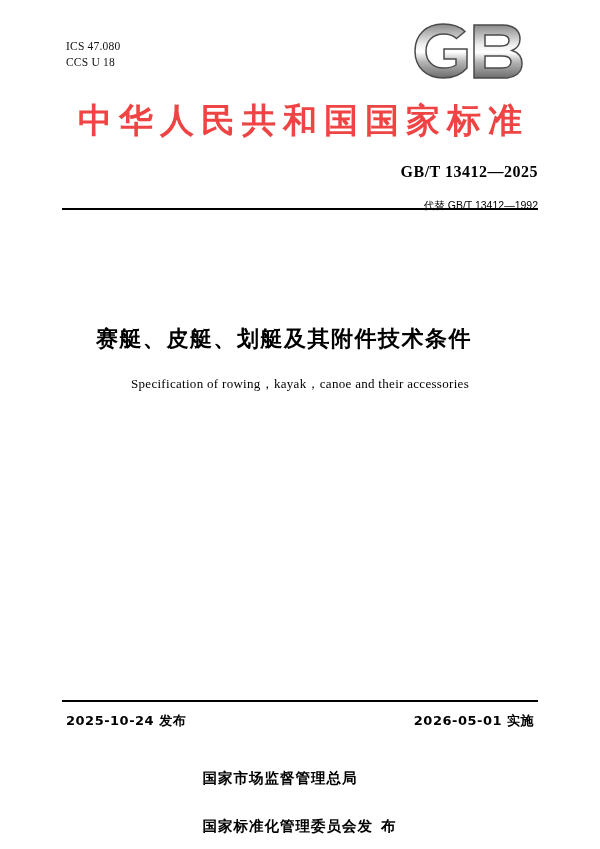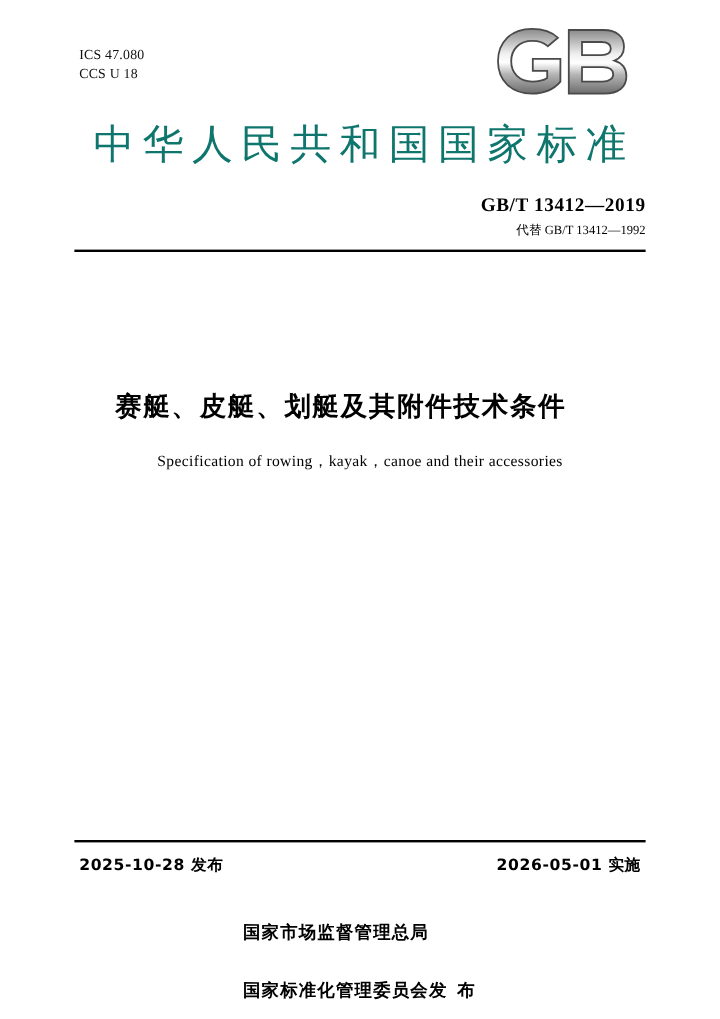--- a/index.html
+++ b/index.html
@@ -47,25 +47,25 @@
   }
 
   
   .cn-title {
     position: absolute;
     left: 0;
     top: 98px;
     width: 600px;
     text-align: center;
     font-family: "DejaVu Sans", sans-serif;
-    font-weight: normal;
+    font-weight: bold;
     font-size: 34px;
     letter-spacing: 7px;
     text-indent: 7px;
-    color: #0f766e;
+    color: #ef4444;
     white-space: nowrap;
   }
 
   
   .std-number {
     position: absolute;
     right: 62px;
     top: 162px;
     text-align: right;
     font-family: "Liberation Serif", serif;
@@ -73,23 +73,23 @@
   .std-number .num {
     font-size: 16px;
     font-weight: bold;
     letter-spacing: 0.5px;
     line-height: 20px;
     white-space: nowrap;
   }
   .std-number .replaces {
     font-size: 10.5px;
     line-height: 16px;
-    margin-top: 3px;
-    white-space: nowrap;
-    font-family: Liberation Serif, serif;
+    margin-top: 15px;
+    white-space: nowrap;
+    font-family: Liberation Sans, sans-serif;
   }
 
   
   .rule {
     position: absolute;
     left: 62px;
     width: 476px;
     border-top: 1px solid #000;
   }
   .rule-top { top: 208px; border-top-width: 2px; }
@@ -196,32 +196,32 @@
         <path d="M124 6 L182 6 C204 6 216 17 216 34 C216 45 210 53 200 57 C213 61 220 70 220 83 C220 101 207 112 183 112 L124 112 Z
                  M146 26 L146 48 L178 48 C188 48 194 44 194 37 C194 30 188 26 178 26 Z
                  M146 68 L146 92 L180 92 C191 92 198 87 198 80 C198 72 191 68 180 68 Z" fill="url(#gbgrad)" stroke="#4a4a4a" stroke-width="3"></path>
       </g>
     </svg>
   </div>
 
   <div class="cn-title">中华人民共和国国家标准</div>
 
   <div class="std-number">
-    <div class="num">GB/T  13412—2019</div>
+    <div class="num">GB/T  13412—2025</div>
     <div class="replaces">代替 GB/T 13412—1992</div>
   </div>
 
   <div class="rule rule-top"></div>
 
   <div class="subject-cn">赛艇、皮艇、划艇及其附件技术条件</div>
   <div class="subject-en">Specification of rowing，kayak，canoe and their accessories</div>
 
   <div class="rule rule-bottom"></div>
 
-  <div class="date-issue">2025-10-28 发布</div>
+  <div class="date-issue">2025-10-24 发布</div>
   <div class="date-impl">2026-05-01 实施</div>
 
   <div class="issuer">
     <span class="orgs">
       <span style="display:block;">国家市场监督管理总局</span>
       <span style="display:block;margin-top:27px;">国家标准化管理委员会</span>
     </span><span class="publish-word">发 布</span>
   </div>
 
 </div>

